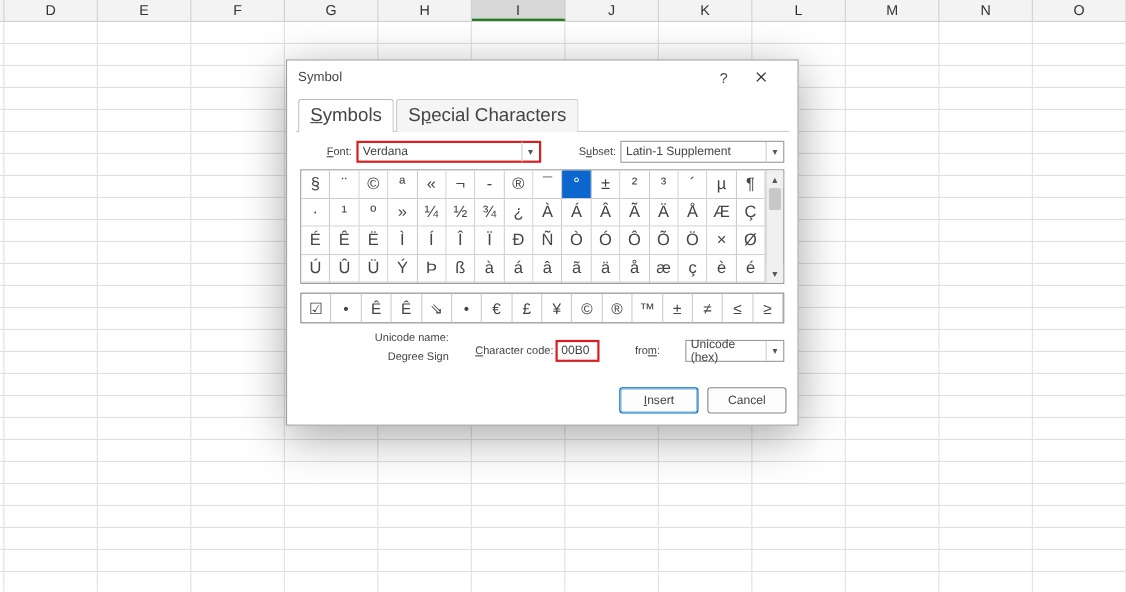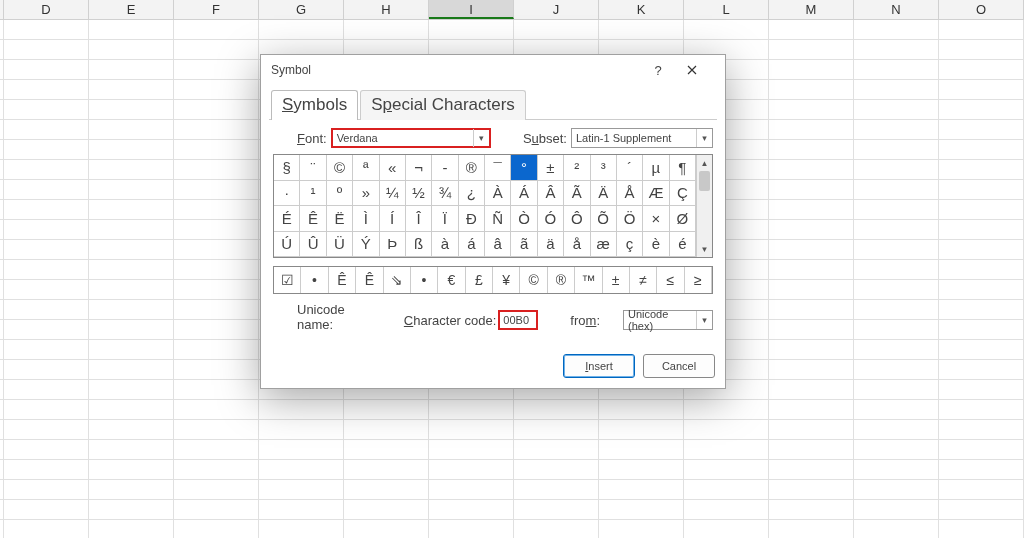--- a/index.html
+++ b/index.html
@@ -97,21 +97,21 @@
   }
   .tab .ul { text-decoration: underline; }
 
   .panel {
     border-top: 1px solid #ccc;
     margin: 0 8px;
     padding: 8px 4px 4px;
   }
 
   .row-line { display: flex; align-items: center; margin-bottom: 6px; gap: 4px; }
-  .lbl { font-size: 13px; padding-left: 24px; }
+  .lbl { font-size: 10px; padding-left: 24px; }
   .lbl .ul { text-decoration: underline; }
 
   .combo {
     display: flex;
     align-items: center;
     border: 1px solid #999;
     height: 20px;
     background: #fff;
     font-size: 11px;
   }
@@ -205,21 +205,21 @@
     font-family: Verdana, sans-serif;
     font-size: 14px;
   }
 
   .info-row {
     display: flex;
     align-items: center;
     margin-bottom: 4px;
   }
   .info-left { flex: 1; }
-  .info-left .lbl { display: block; margin-bottom: 6px; }
+  .info-left .lbl { display: block; margin-bottom: 6px; text-align: right; }
 
   .btn-row {
     display: flex;
     justify-content: flex-end;
     gap: 8px;
     padding: 8px 10px 10px;
   }
   .btn {
     min-width: 72px;
     height: 24px;
@@ -771,20 +771,21 @@
         <div class="rsym">™</div>
         <div class="rsym">±</div>
         <div class="rsym">≠</div>
         <div class="rsym">≤</div>
         <div class="rsym">≥</div>
       </div>
 
     <div class="info-row">
       <div class="info-left">
         <span class="lbl">Unicode name:</span>
+        <span class="lbl" style="display:block;">Degree Sign</span>
       </div>
       <span class="lbl" style="margin-right:2px;"><span class="ul">C</span>haracter code:</span>
       <div class="charcode-input">00B0</div>
       <span class="lbl" style="margin:0 4px 0 8px;">fro<span class="ul">m</span>:</span>
       <div class="combo from-combo">
         <span class="val">Unicode (hex)</span>
         <span class="arrow">▾</span>
       </div>
     </div>
   </div>

